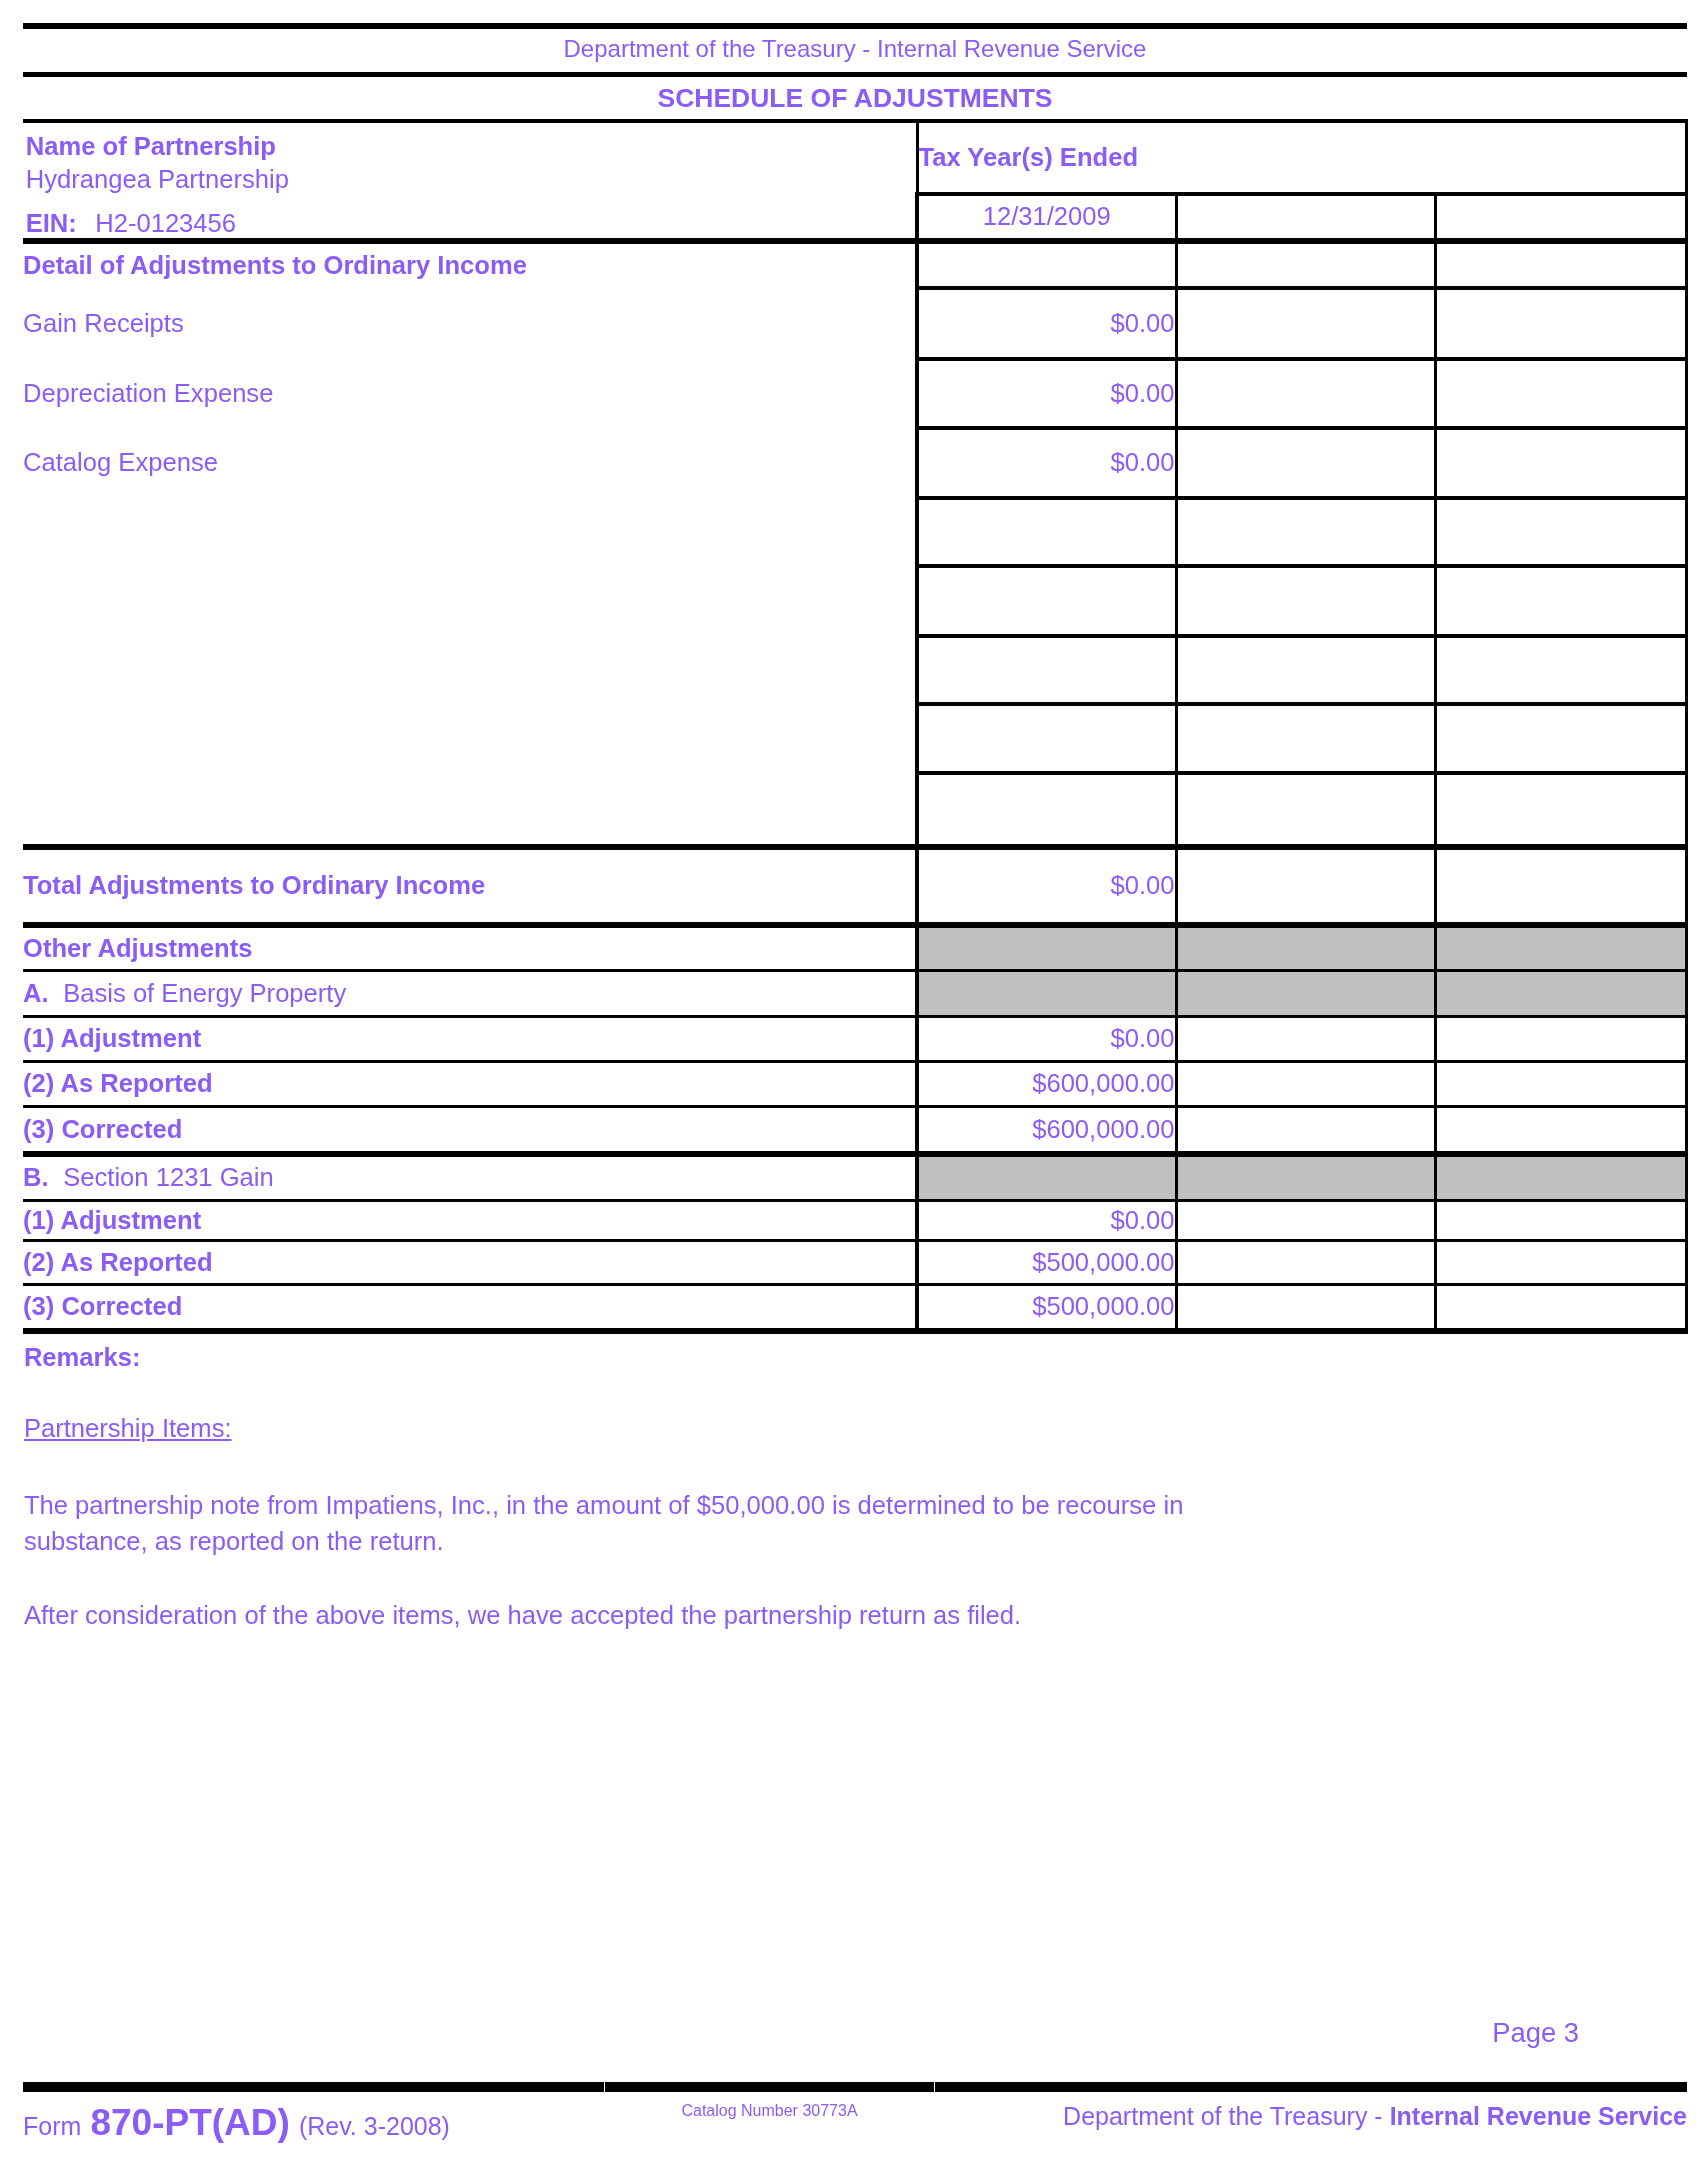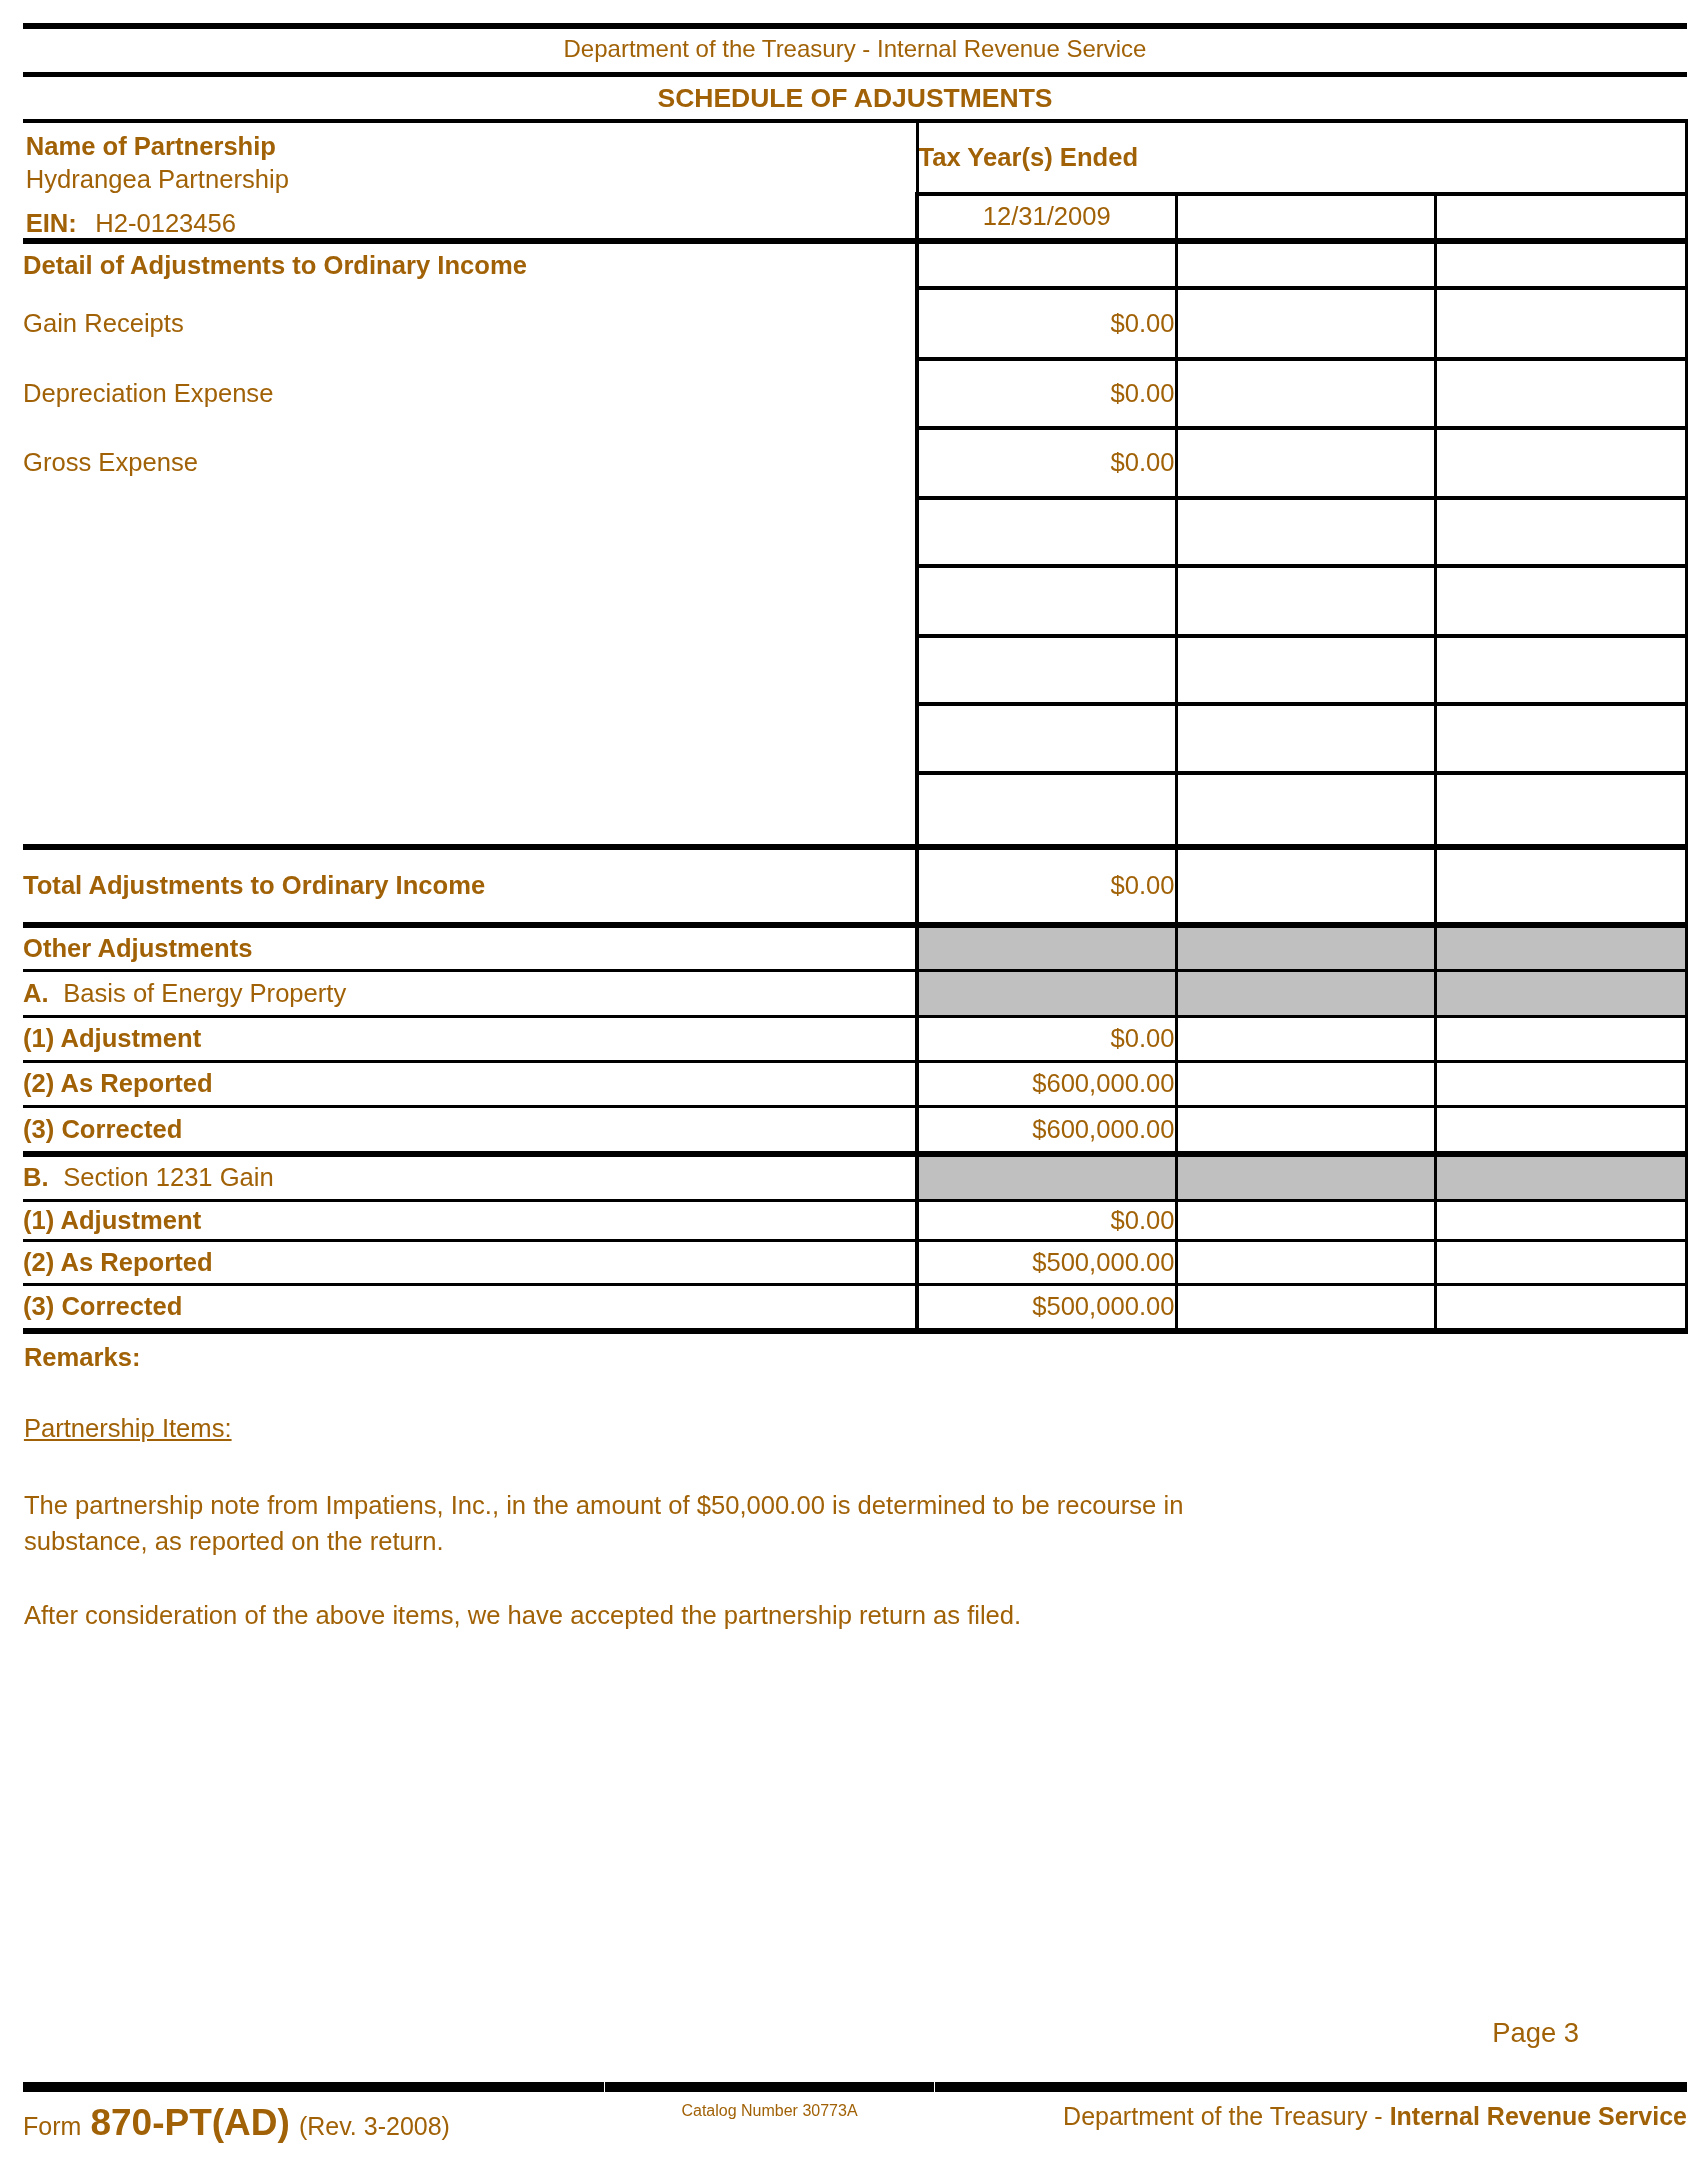--- a/index.html
+++ b/index.html
@@ -1,17 +1,17 @@
 <!DOCTYPE html>
 <html style="font-size:14.6px"><head>
 <meta charset="utf-8">
 <style>
   html,body{margin:0;padding:0;background:#fff;}
   .page{
-    width:1706px;height:2160px;position:relative;background:#fff;color:#a16207;
+    width:1706px;height:2160px;position:relative;background:#fff;color:#8b5cf6;
     font-family:"Liberation Sans", sans-serif;overflow:hidden;
   }
   .content{margin-left:23px;width:1664px;}
   .rule-heavy{height:5.5px;background:#000;}
   .rule-top{margin-top:23px;}
   .agency-line{text-align:center;font-size:24px;margin-top:6.4px;}
   .main-title{text-align:center;font-size:28px;font-weight:bold;line-height:34px;margin-top:8.2px;}
   .rule-mid{margin-top:9.1px;}
   .schedule-title{text-align:center;font-size:26.5px;font-weight:bold;padding:5.5px 0 4.6px 0;}
 
@@ -113,21 +113,21 @@
         <td class="t5 c2"></td>
         <td class="t5 c3"></td>
       </tr>
       <tr class="r5">
         <td class="lbl">Depreciation Expense</td>
         <td class="t5 c1 money">$0.00</td>
         <td class="t5 c2"></td>
         <td class="t5 c3"></td>
       </tr>
       <tr class="r6">
-        <td class="lbl">Gross Expense</td>
+        <td class="lbl">Catalog Expense</td>
         <td class="t5 c1 money">$0.00</td>
         <td class="t5 c2"></td>
         <td class="t5 c3"></td>
       </tr>
       <tr class="re1">
         <td></td>
         <td class="t5 c1"></td>
         <td class="t5 c2"></td>
         <td class="t5 c3"></td>
       </tr>

